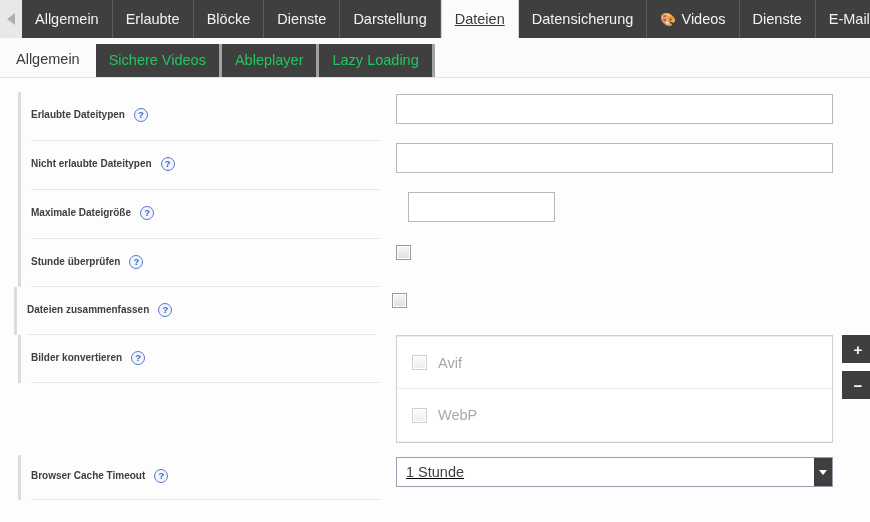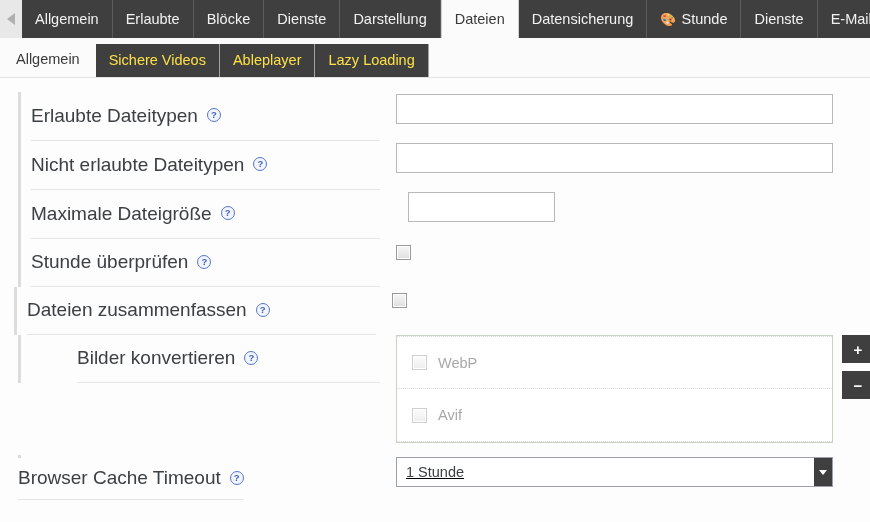--- a/index.html
+++ b/index.html
@@ -46,46 +46,47 @@
     border-right: 1px solid #5c5c5c;
     flex: 0 0 auto;
     line-height: 1;
   }
   .main-tab:first-of-type { border-left: 1px solid #5c5c5c; }
   .main-tab.active {
     background: #fbfbfb;
     color: #3a3a3a;
     border-right: 1px solid #cfcfcf;
     border-left: 1px solid #cfcfcf;
+    text-decoration: underline;
   }
   .main-tab .emoji {
     font-size: 13px;
     margin-right: 5px;
     display: inline-block;
   }
 
   
   #sub-tabbar {
     height: 40px;
     background: #fbfbfb;
     display: flex;
     align-items: stretch;
     padding-top: 3px;
     border-bottom: 1px solid #e3e3e3;
     white-space: nowrap;
     overflow: hidden;
   }
   .sub-tab {
     background: #3f3f3f;
-    color: #fde047;
+    color: #22c55e;
     font-size: 14.5px;
     display: flex;
     align-items: center;
     padding: 0 13px;
-    border-right: 1px solid #a3a3a3;
+    border-right: 3px solid #a3a3a3;
     flex: 0 0 auto;
     line-height: 1;
     margin-top: 3px;
   }
   .sub-tab.active {
     background: #fbfbfb;
     color: #3a3a3a;
     border-right: none;
     margin-top: 0;
     padding: 0 16px;
@@ -122,22 +123,23 @@
   .label-inner {
     flex: 1;
     border-bottom: 1px solid #e6e6e6;
     display: flex;
     align-items: center;
     height: 100%;
     padding-bottom: 2px;
   }
   .field-label {
     color: #3c4043;
-    font-size: 19px;
+    font-size: 10px;
     line-height: 1;
+    font-weight: bold;
   }
   .help-icon {
     display: inline-flex;
     align-items: center;
     justify-content: center;
     width: 14px; height: 14px;
     border: 1px solid #5577cc;
     border-radius: 50%;
     color: #3f63c4;
     font-size: 9.5px;
@@ -282,21 +284,21 @@
       <span>Darstellung</span>
     </div>
     <div class="main-tab active">
       <span>Dateien</span>
     </div>
     <div class="main-tab">
       <span>Datensicherung</span>
     </div>
     <div class="main-tab">
       <span class="emoji">🎨</span>
-      <span>Stunde</span>
+      <span>Videos</span>
     </div>
     <div class="main-tab">
       <span>Dienste</span>
     </div>
     <div class="main-tab">
       <span>E-Mail</span>
     </div>
   </div>
 
 <div id="sub-tabbar">
@@ -371,48 +373,48 @@
         <div class="label-inner">
           <span class="field-label">Dateien zusammenfassen</span>
           <span class="help-icon">?</span>
         </div>
       </div>
       <div class="control-cell">
         <span class="cbox" style="margin-top: 6px;"></span>
       </div>
     </div>
     <div class="form-row" style="height: 120px;">
-      <div class="label-cell" style="height: 48px; gap: 46px;">
+      <div class="label-cell" style="height: 48px;">
         <div class="accent-bar"></div>
         <div class="label-inner">
           <span class="field-label">Bilder konvertieren</span>
           <span class="help-icon">?</span>
         </div>
       </div>
       <div class="control-cell">
         <div class="listbox-wrap">
           <div class="listbox">
             <div class="item">
               <span class="cbox muted"></span>
-              <span class="item-label">WebP</span>
+              <span class="item-label">Avif</span>
             </div>
             <div class="item">
               <span class="cbox muted"></span>
-              <span class="item-label">Avif</span>
+              <span class="item-label">WebP</span>
             </div>
           </div>
           <div class="stepper-col">
             <button class="stepper-btn">+</button>
             <button class="stepper-btn">−</button>
           </div>
         </div>
       </div>
     </div>
     <div class="form-row" style="height: 45px;">
-      <div class="label-cell" style="height: 100%; flex-direction: column;">
+      <div class="label-cell" style="height: 100%;">
         <div class="accent-bar"></div>
         <div class="label-inner">
           <span class="field-label">Browser Cache Timeout</span>
           <span class="help-icon">?</span>
         </div>
       </div>
       <div class="control-cell">
         <div class="select-wrap" style="margin-top: 2px;">
           <span class="select-value">1 Stunde</span>
           <span class="select-arrow">

